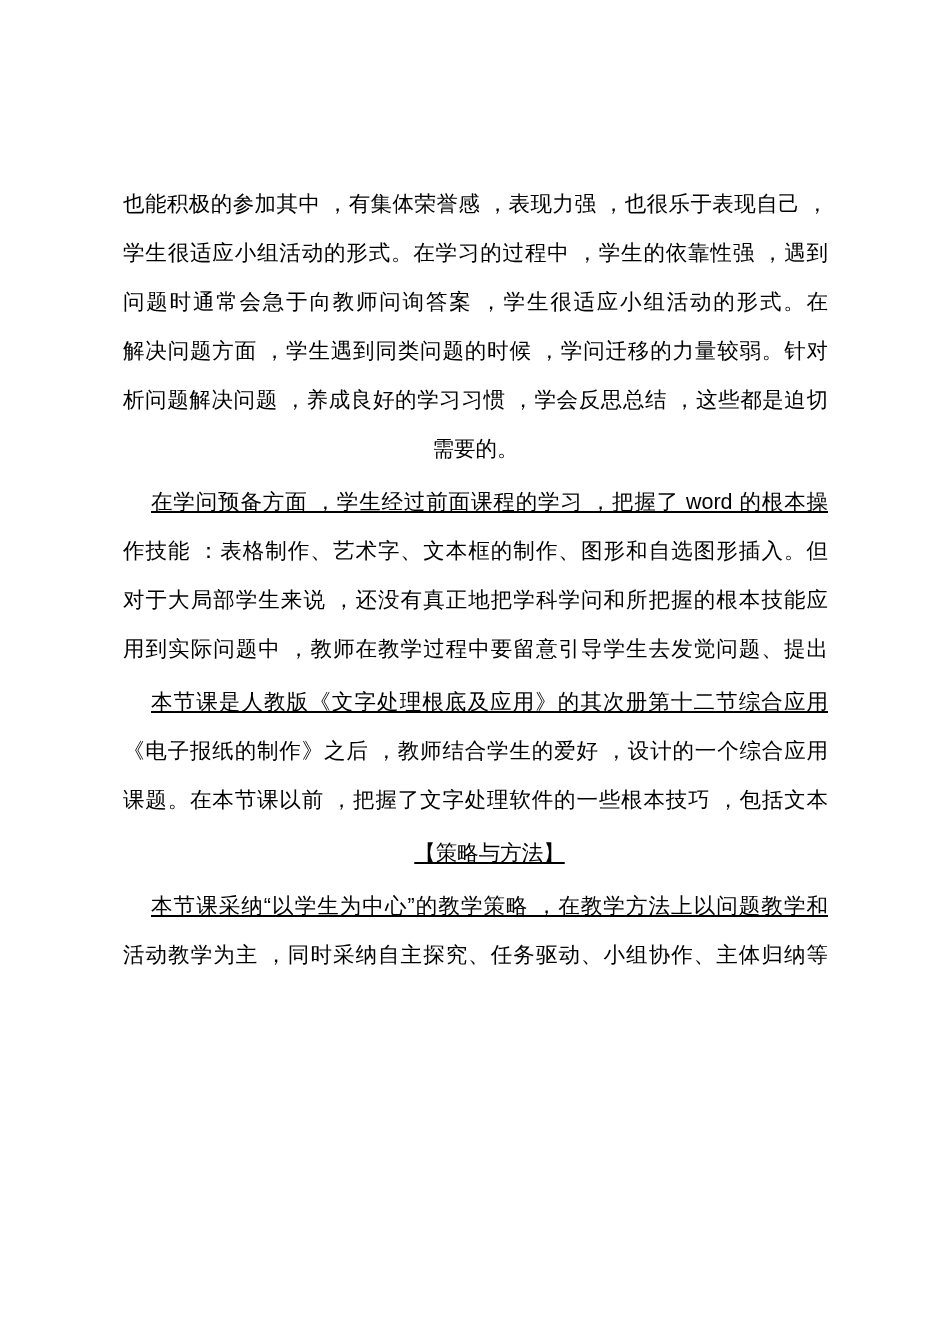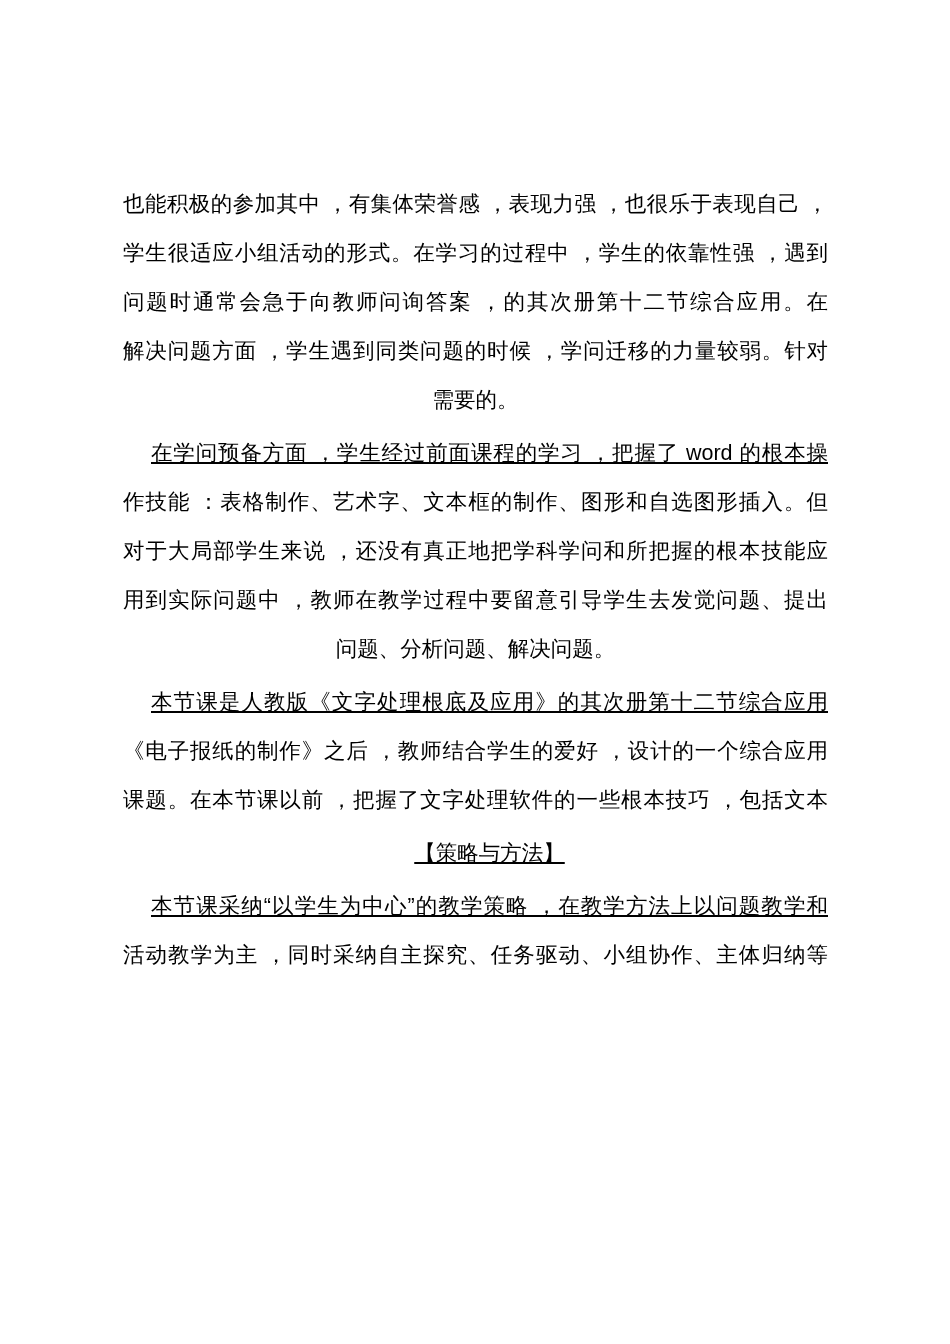--- a/index.html
+++ b/index.html
@@ -41,30 +41,30 @@
   .line.indent { text-indent: 28px; text-decoration: underline; }
 </style>
 </head>
 <body>
 
 <div class="page">
   <div class="doc" id="doc-body">
       <div class="para">
         <div class="line fill">也能积极的参加其中 ，有集体荣誉感 ，表现力强 ，也很乐于表现自己 ，</div>
         <div class="line fill">学生很适应小组活动的形式。在学习的过程中 ，学生的依靠性强 ，遇到</div>
-        <div class="line fill">问题时通常会急于向教师问询答案 ，的其次册第十二节综合应用。在</div>
+        <div class="line fill">问题时通常会急于向教师问询答案 ，学生很适应小组活动的形式。在</div>
         <div class="line fill">解决问题方面 ，学生遇到同类问题的时候 ，学问迁移的力量较弱。针对</div>
+        <div class="line fill">析问题解决问题 ，养成良好的学习习惯 ，学会反思总结 ，这些都是迫切</div>
         <div class="line">需要的。</div>
       </div>
       <div class="para">
         <div class="line fill indent">在学问预备方面 ，学生经过前面课程的学习 ，把握了 word 的根本操</div>
         <div class="line fill">作技能 ：表格制作、艺术字、文本框的制作、图形和自选图形插入。但</div>
         <div class="line fill">对于大局部学生来说 ，还没有真正地把学科学问和所把握的根本技能应</div>
         <div class="line fill">用到实际问题中 ，教师在教学过程中要留意引导学生去发觉问题、提出</div>
-        <div class="line">问题、分析问题、解决问题。</div>
       </div>
       <div class="para">
         <div class="line fill indent">本节课是人教版《文字处理根底及应用》的其次册第十二节综合应用</div>
         <div class="line fill">《电子报纸的制作》之后 ，教师结合学生的爱好 ，设计的一个综合应用</div>
         <div class="line fill">课题。在本节课以前 ，把握了文字处理软件的一些根本技巧 ，包括文本</div>
       </div>
       <div class="para">
         <div class="line indent">【策略与方法】</div>
       </div>
       <div class="para">

